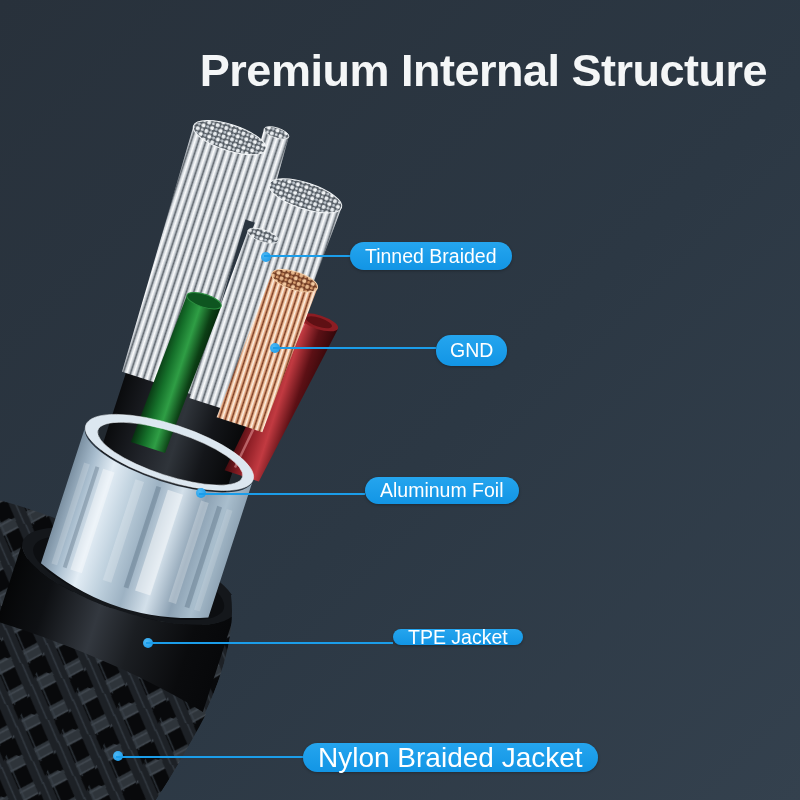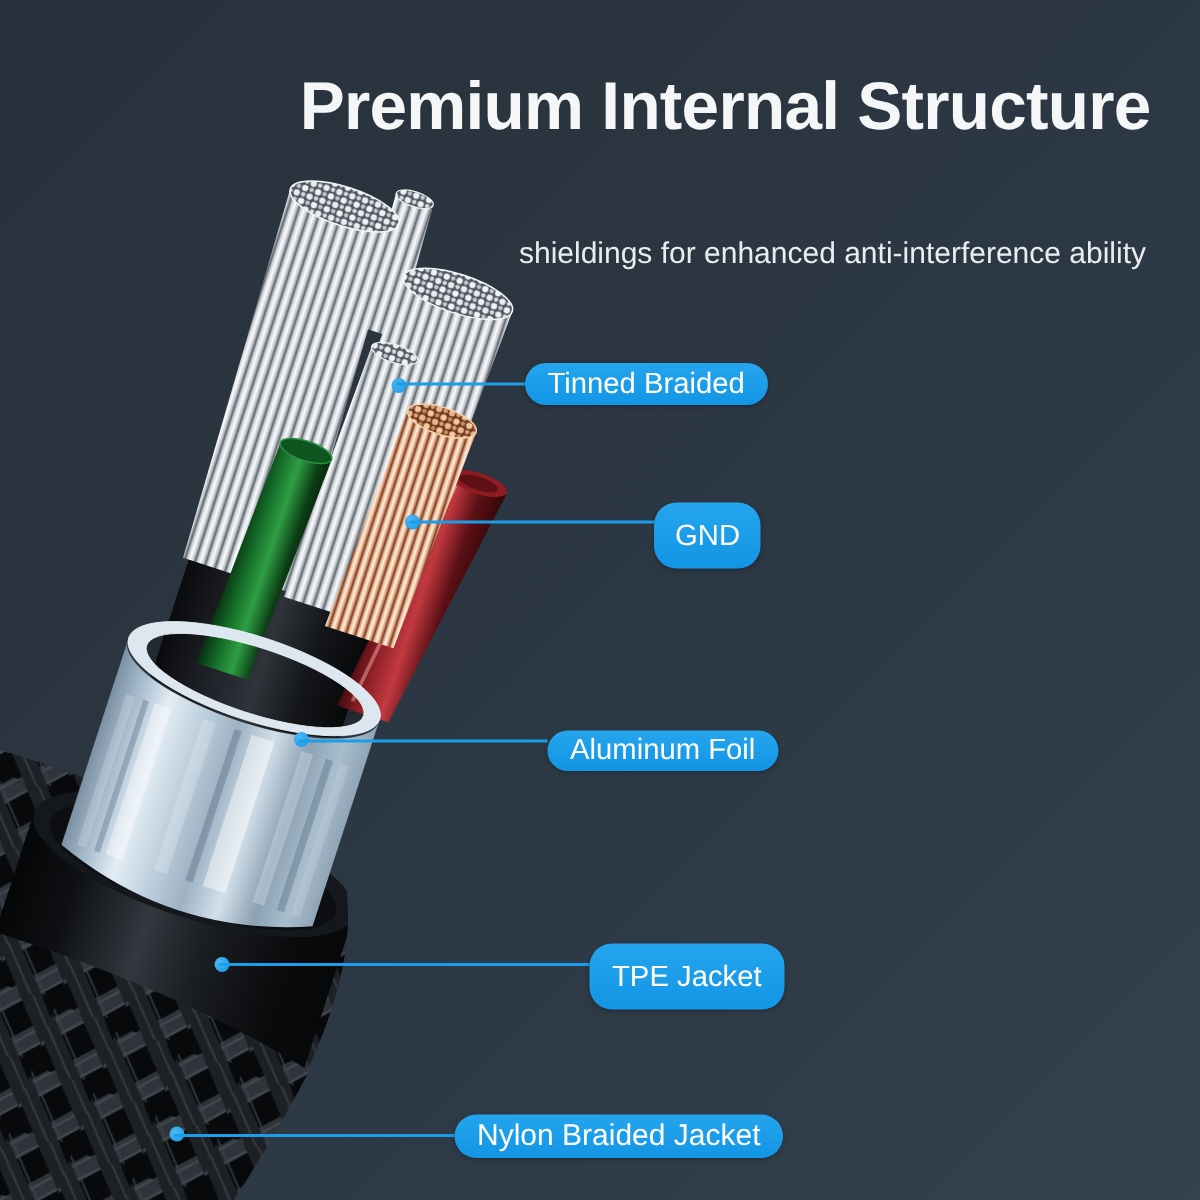--- a/index.html
+++ b/index.html
@@ -220,56 +220,55 @@
     <path d="M231,595 C238,650 208,722 152,806 L560,806 L560,595 Z" fill="url(#bg)"></path>
 
     <path d="M-8,620 C70,644 150,678 206,714 C190,746 170,774 151,806 L-8,806 Z" fill="url(#braid)"></path>
   </svg>
 
   <div class="header">
     <h1 class="title">Premium Internal Structure</h1>
   </div>
   <p class="subtitle">
     <br>
-    <span>shieldings for enhanced anti-interference ability</span>
   </p>
 
   <div class="callout">
     <span class="dot" style="left:261px;top:252px;"></span>
     <span class="lead" style="left:264px;top:255px;width:86px;"></span>
     <span class="pill" style="left:350px;top:242px;height:28px;">
       <span>Tinned Braided</span>
     </span>
   </div>
 
   <div class="callout">
     <span class="dot" style="left:270px;top:343px;"></span>
     <span class="lead" style="left:273px;top:347px;width:163px;"></span>
-    <span class="pill" style="left:436px;top:335px;height:44px;padding:0 14px;">
+    <span class="pill" style="left:436px;top:335px;height:31px;padding:0 14px;">
       <span>GND</span>
     </span>
   </div>
 
   <div class="callout">
     <span class="dot" style="left:196px;top:488px;"></span>
     <span class="lead" style="left:199px;top:493px;width:166px;"></span>
-    <span class="pill" style="left:365px;top:487px;height:27px;">
+    <span class="pill" style="left:365px;top:477px;height:27px;">
       <span>Aluminum Foil</span>
     </span>
   </div>
 
   <div class="callout">
     <span class="dot" style="left:143px;top:638px;"></span>
     <span class="lead" style="left:146px;top:642px;width:247px;"></span>
-    <span class="pill" style="left:393px;top:629px;height:44px;">
+    <span class="pill" style="left:393px;top:629px;height:16px;">
       <span>TPE Jacket</span>
     </span>
   </div>
 
   <div class="callout">
     <span class="dot" style="left:113px;top:751px;"></span>
     <span class="lead" style="left:116px;top:756px;width:187px;"></span>
-    <span class="pill" style="left:303px;top:743px;height:29px;font-size:20px;">
+    <span class="pill" style="left:303px;top:743px;height:29px;font-size:28px;">
       <span>Nylon Braided Jacket</span>
     </span>
   </div>
 
 </div>
 
 </body></html>

